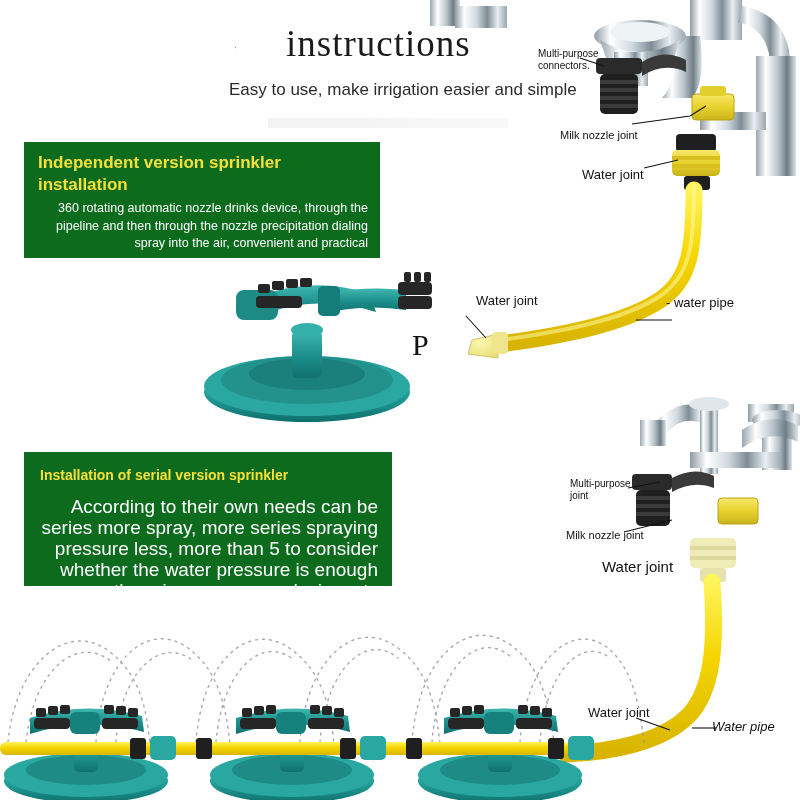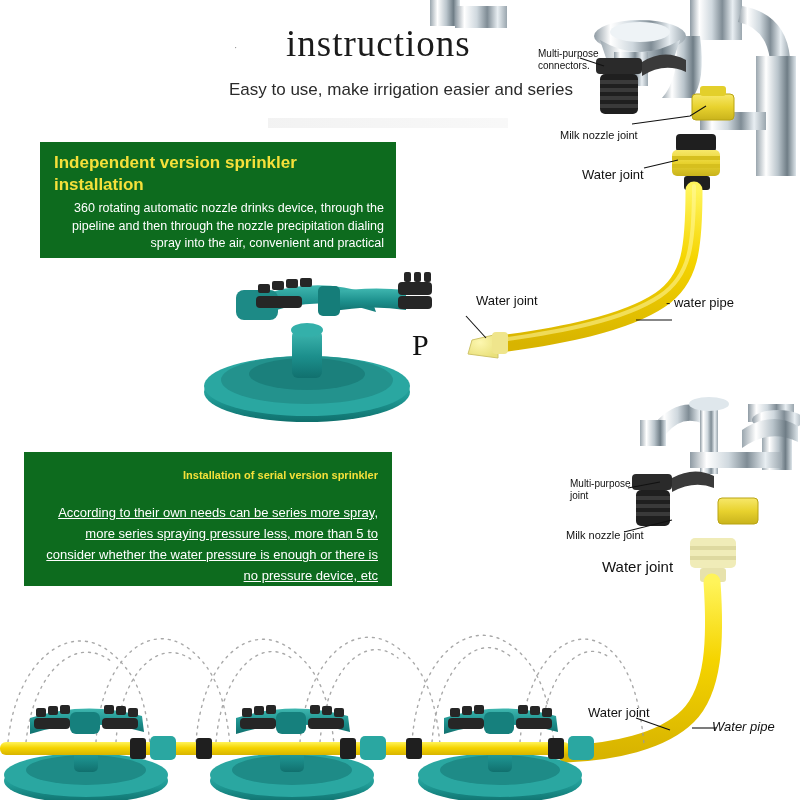--- a/index.html
+++ b/index.html
@@ -32,31 +32,31 @@
     opacity:.85;
   }
 
   
   .panel{
     position:absolute;
     background:#0d6b1e;
     color:#ffffff;
     box-sizing:border-box;
   }
-  .panel.p1{left:40px;top:142px;width:356px;height:116px;padding:10px 12px 0 14px;}
+  .panel.p1{left:24px;top:142px;width:356px;height:116px;padding:10px 12px 0 14px;}
   .panel.p2{left:24px;top:452px;width:368px;height:134px;padding:12px 14px 0 16px;}
   .panel-title{
     color:#f5e03a;font-size:17px;line-height:22px;font-weight:600;
     margin:0 0 4px 0;
   }
-  .panel.p2 .panel-title{font-size:11px;margin-bottom:16px;text-align:right;}
+  .panel.p2 .panel-title{font-size:14px;margin-bottom:10px;}
   .panel-body{
     font-size:12.5px;line-height:17.5px;color:#ffffff;margin:0;text-align:right;
   }
-  .panel.p2 .panel-body{font-size:13px;line-height:21px;text-decoration:underline;}
+  .panel.p2 .panel-body{font-size:19px;line-height:21px;}
 
   
   .lbl{position:absolute;color:#111;font-size:11px;white-space:pre;line-height:14px;}
   .lbl.big{font-size:15px;}
   .lbl.mid{font-size:13px;}
   .lbl.sm{font-size:10px;line-height:12px;}
 
   svg.overlay{position:absolute;left:0;top:0;width:800px;height:800px;pointer-events:none;}
 
   .letter-p{
@@ -319,21 +319,21 @@
       <path d="M636 320 L672 320"></path>
       <path d="M628 488 L660 482"></path>
       <path d="M624 532 L672 520"></path>
       <path d="M636 718 L670 730"></path>
       <path d="M692 728 L716 728"></path>
     </g>
   </svg>
 
   <div class="title-dot">˙</div>
   <div class="title">instructions</div>
-  <div class="subtitle">Easy to use, make irrigation easier and series</div>
+  <div class="subtitle">Easy to use, make irrigation easier and simple</div>
   <div class="faint-line"></div>
 
   <div class="panel p1">
     <p class="panel-title">Independent version sprinkler installation</p>
     <p class="panel-body">360 rotating automatic nozzle drinks device, through the pipeline and then through the nozzle precipitation dialing spray into the air, convenient and practical</p>
   </div>
 
   <div class="panel p2">
     <p class="panel-title">Installation of serial version sprinkler</p>
     <p class="panel-body">According to their own needs can be series more spray, more series spraying pressure less, more than 5 to consider whether the water pressure is enough or there is no pressure device, etc</p>

